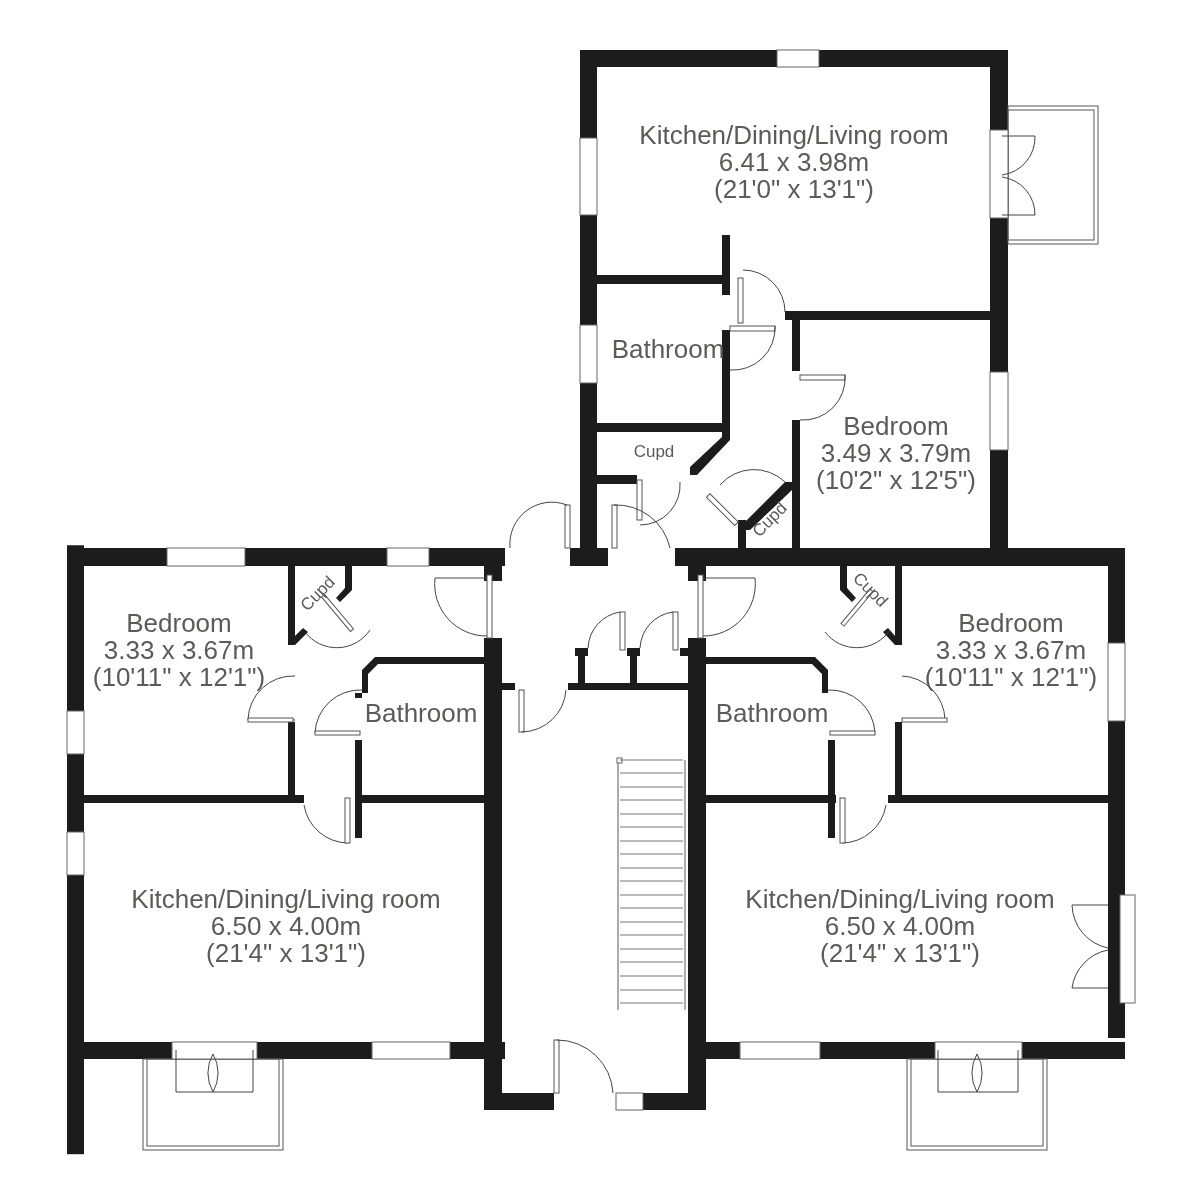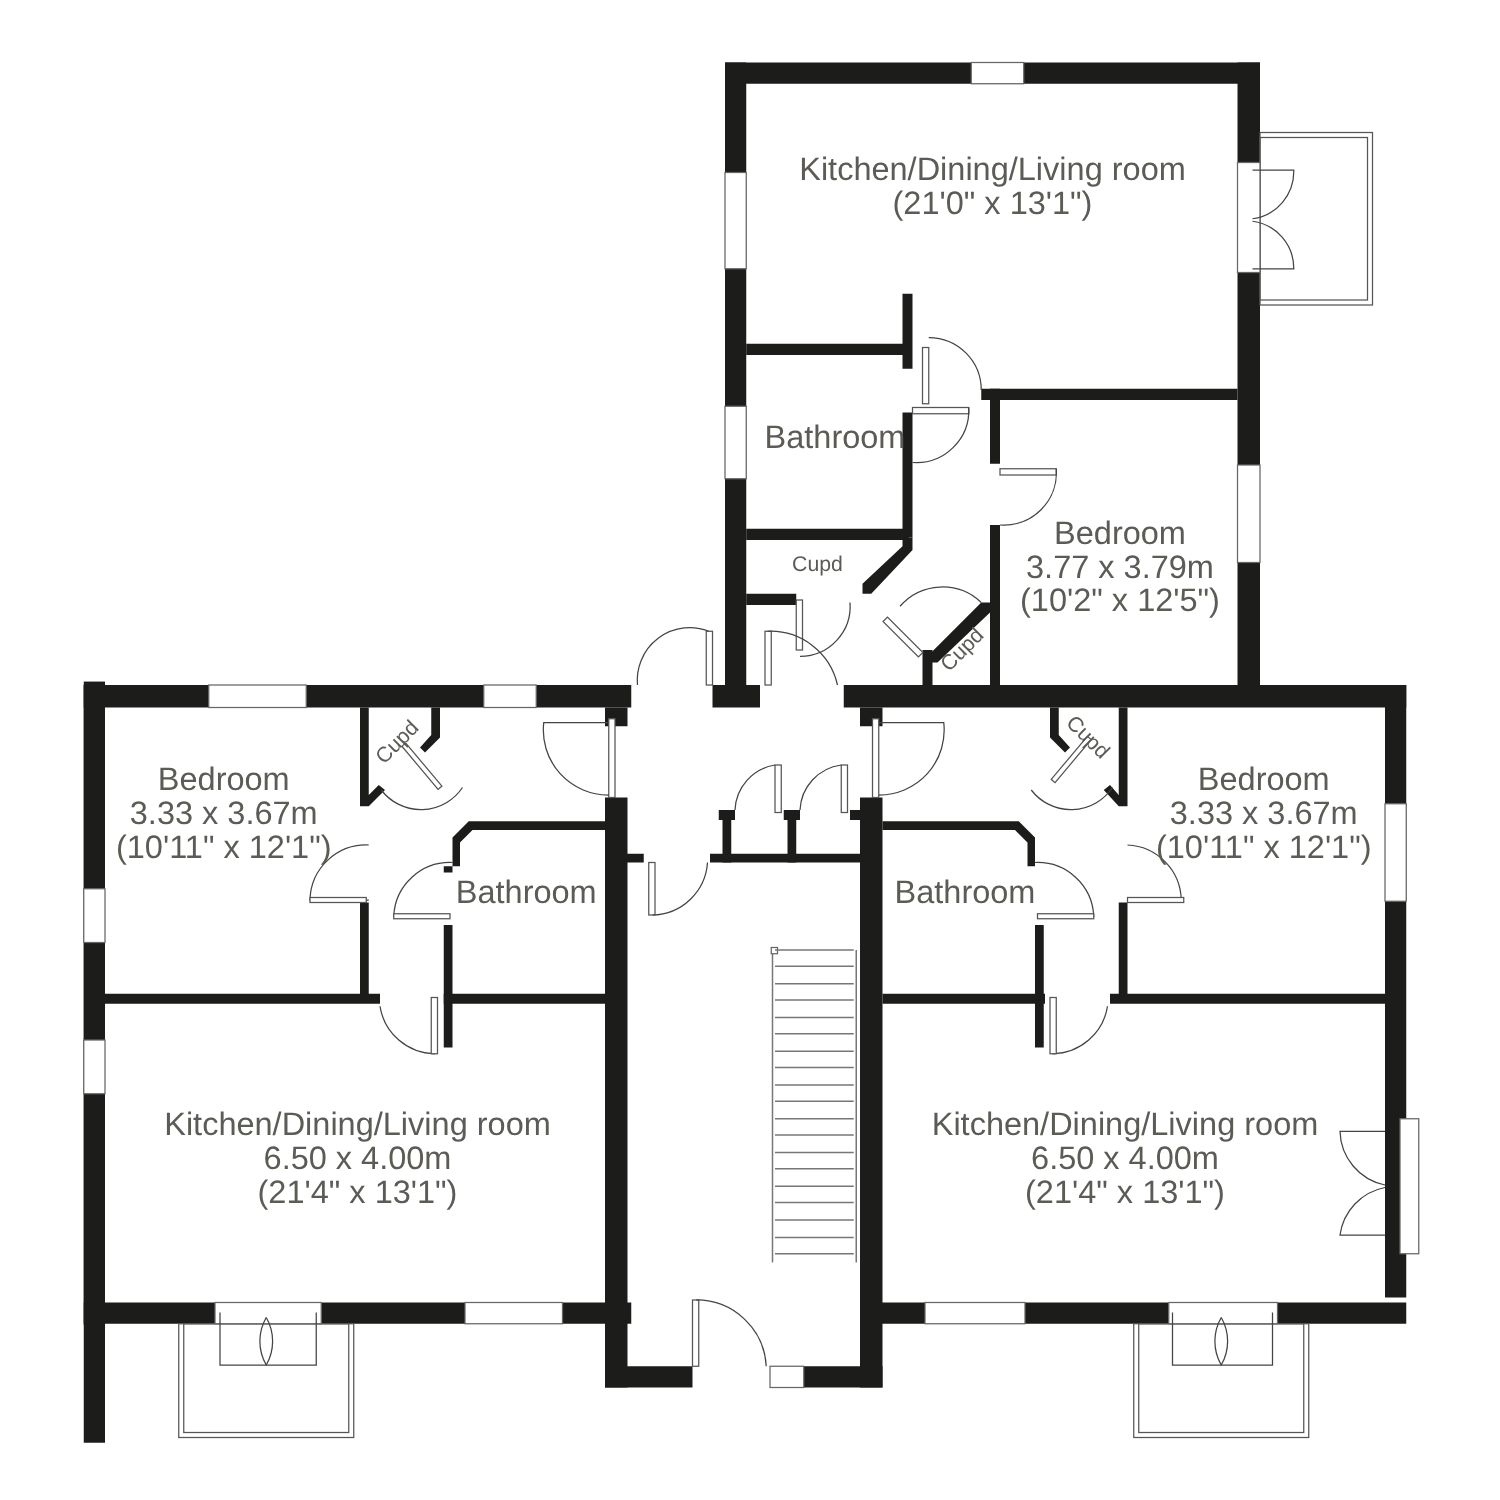--- a/index.html
+++ b/index.html
@@ -207,28 +207,29 @@
     <line class="stair" x1="620" y1="949" x2="683" y2="949"></line>
     <line class="stair" x1="620" y1="962" x2="683" y2="962"></line>
     <line class="stair" x1="620" y1="976" x2="683" y2="976"></line>
     <line class="stair" x1="620" y1="990" x2="683" y2="990"></line>
     <line class="stair" x1="620" y1="1003" x2="683" y2="1003"></line>
   </g>
 </svg>
 
 <div class="label" style="left:794px; top:122px;">
   <div>Kitchen/Dining/Living room</div>
+  <div>6.41 x 3.98m</div>
   <div>(21'0" x 13'1")</div>
 </div>
 <div class="label" style="left:668px; top:336px;">
   <div>Bathroom</div>
 </div>
 <div class="label" style="left:896px; top:413px;">
   <div>Bedroom</div>
-  <div>3.77 x 3.79m</div>
+  <div>3.49 x 3.79m</div>
   <div>(10'2" x 12'5")</div>
 </div>
 <div class="label small" style="left:654px; top:442px;">
   <div>Cupd</div>
 </div>
 <div class="label small rot45" style="left:770px; top:520px;">
   <div>Cupd</div>
 </div>
 
 <div class="label" style="left:179px; top:610px;">

